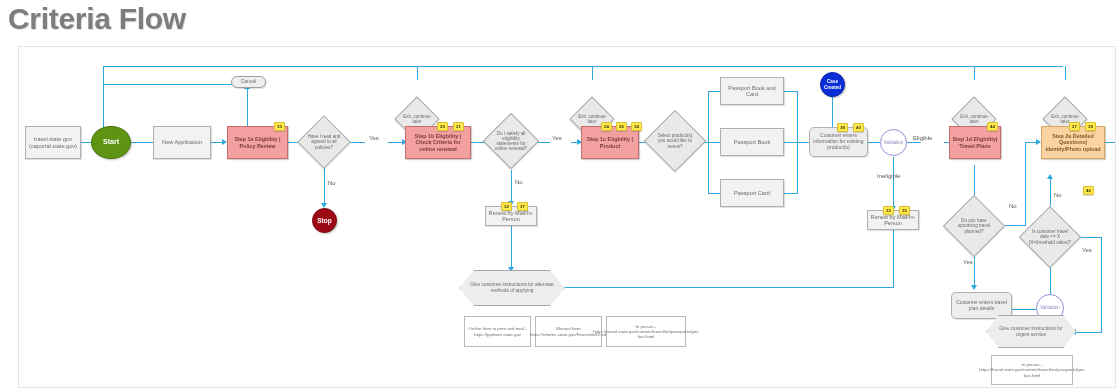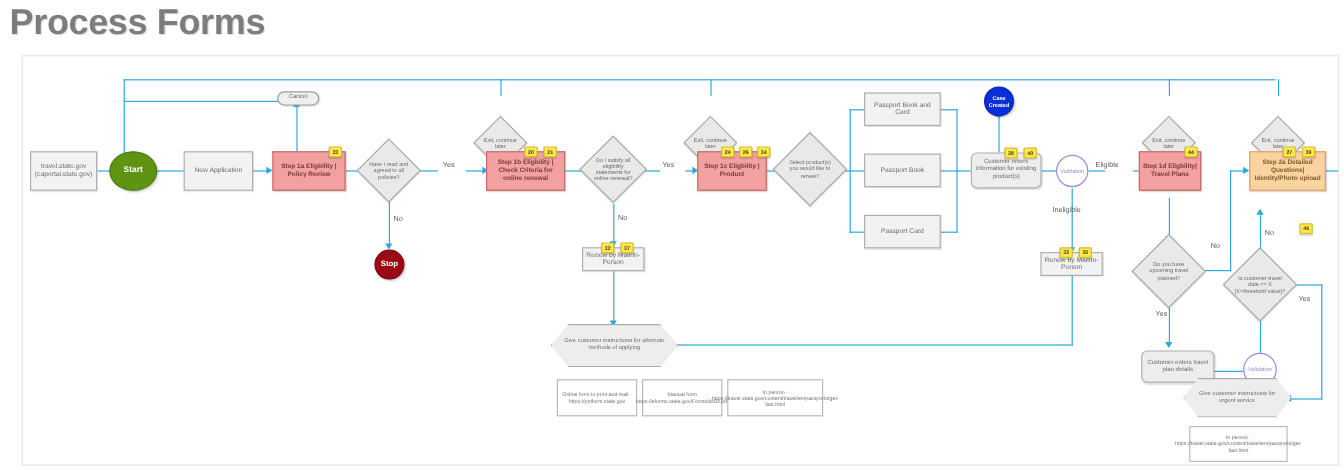--- a/index.html
+++ b/index.html
@@ -83,21 +83,21 @@
   .arw-u{border-left:3.2px solid transparent;border-right:3.2px solid transparent;border-bottom:5px solid #2ea8e0;}
   .arw-u-gray{border-left:3.2px solid transparent;border-right:3.2px solid transparent;border-bottom:5px solid #c2c2c2;}
 
   .elabel{position:absolute;font-size:6px;color:#5a5a5a;white-space:nowrap;}
 </style>
 </head>
 <body>
 
 <div id="page">
 
-  <div class="header-title">Process Forms</div>
+  <div class="header-title">Criteria Flow</div>
 
   <div class="canvas">
 
     <div class="ln lnh" style="left:84px;top:19px;width:960px;"></div>
     <div class="ln lnv" style="left:84px;top:19px;height:72px;"></div>
     <div class="arw arw-d" style="left:80.5px;top:88px;"></div>
 
     <div class="ln lnv" style="left:573px;top:19px;height:14px;"></div>
     <div class="ln lnv" style="left:398px;top:19px;height:14px;"></div>
     <div class="ln lnv" style="left:955px;top:19px;height:14px;"></div>

